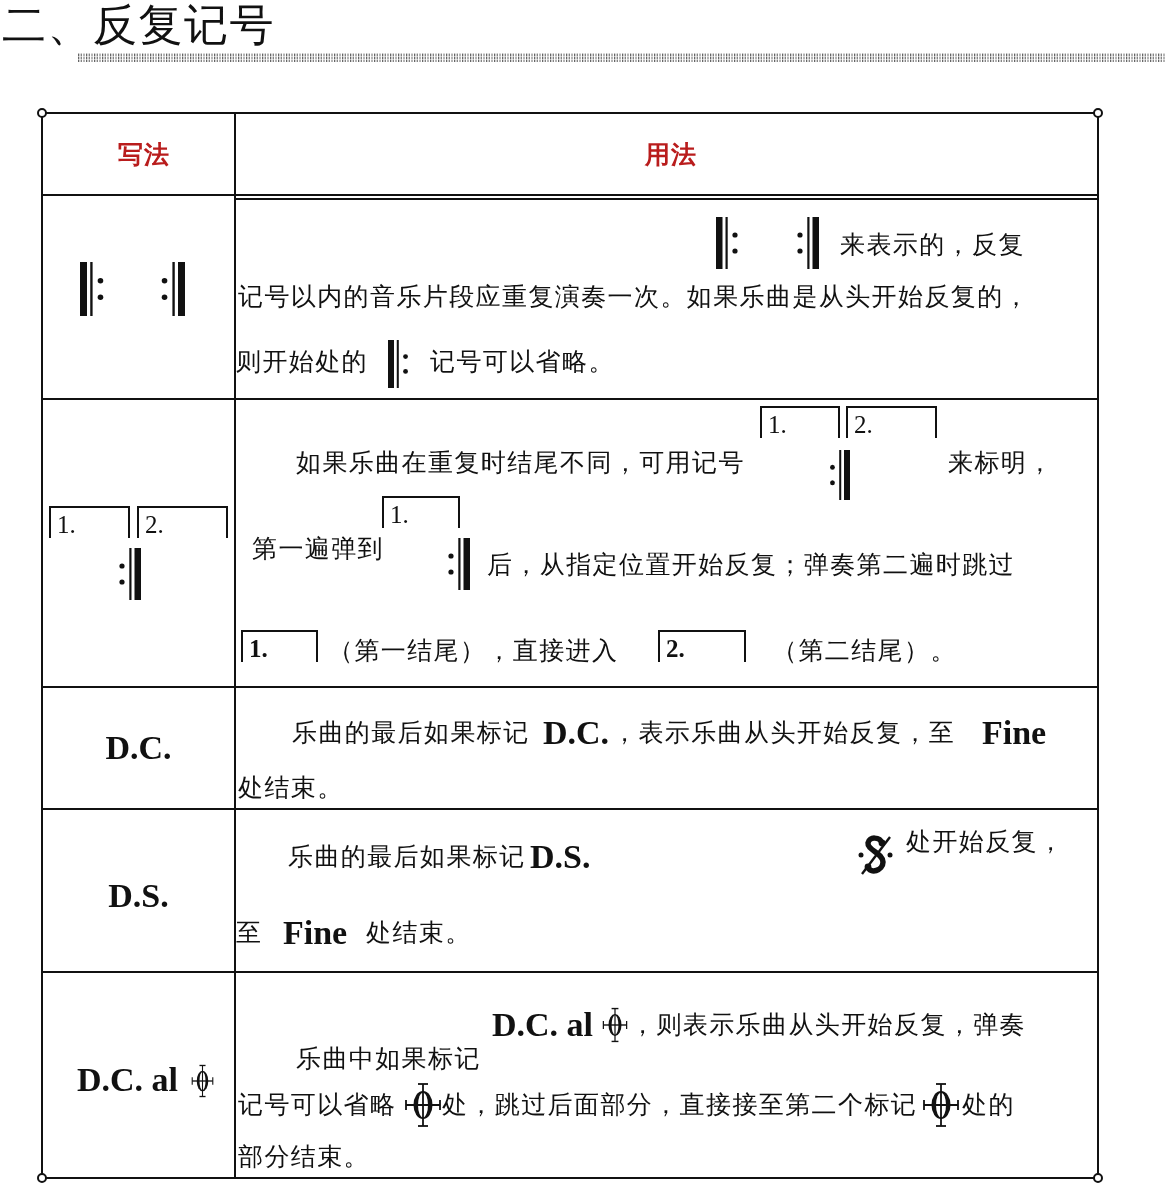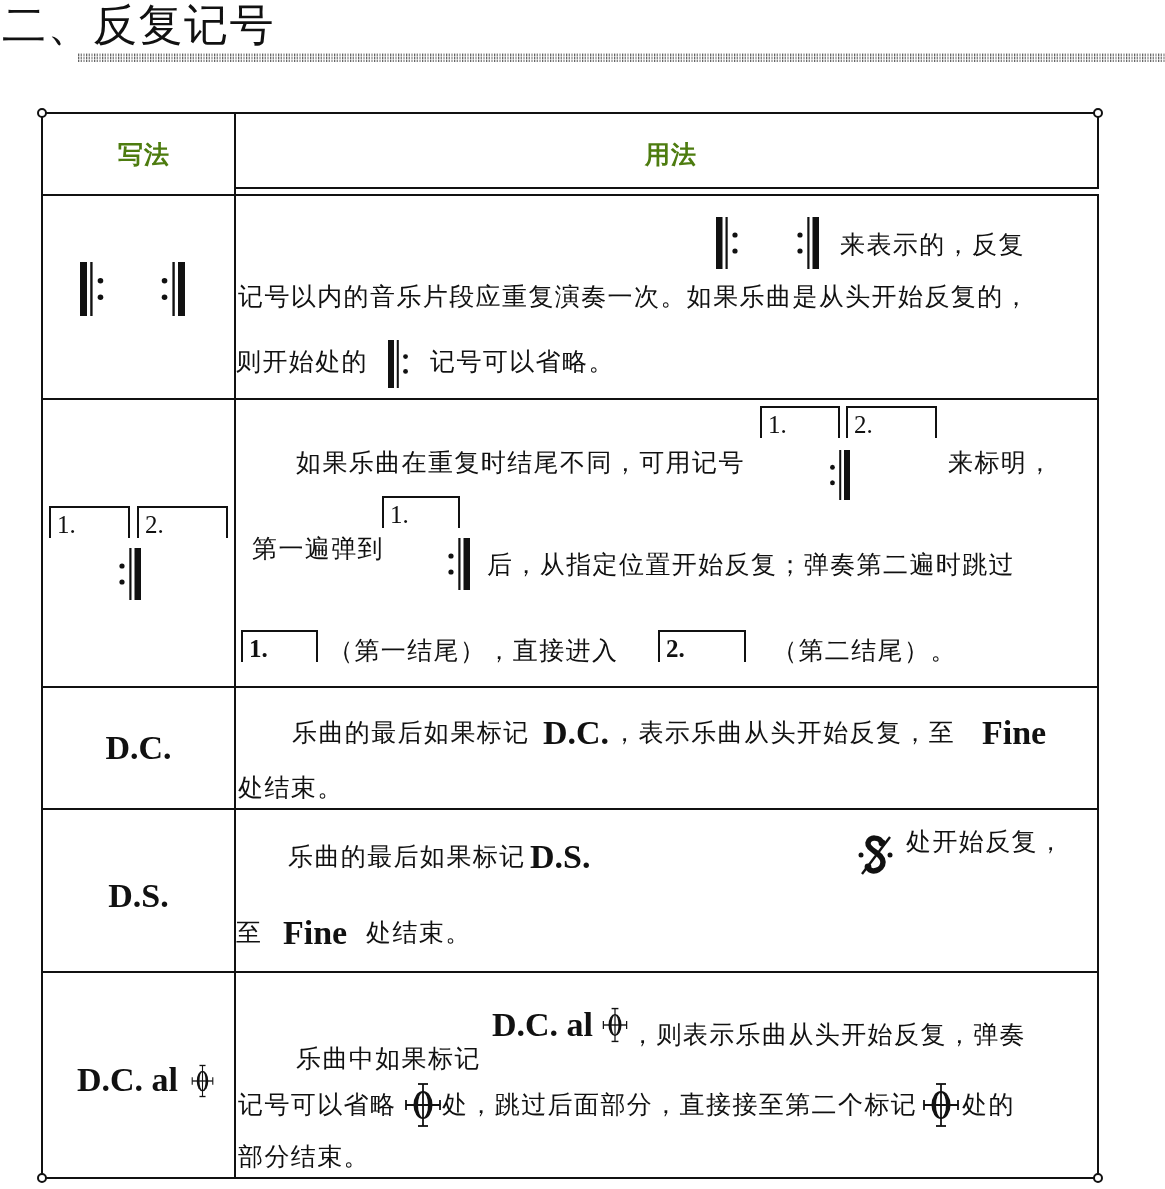--- a/index.html
+++ b/index.html
@@ -21,21 +21,21 @@
     }
     .cell { position: absolute; border: 2px solid #111; background: transparent; }
     .t {
       position: absolute; white-space: nowrap;
       font-family: "DejaVu Serif", serif; font-size: 25px; line-height: 25px;
       letter-spacing: 1.4px; color: #111;
     }
     .hd {
       position: absolute; white-space: nowrap;
       font-family: "DejaVu Sans", sans-serif; font-weight: bold;
-      font-size: 25px; line-height: 26px; letter-spacing: 1px; color: #4d7c0f;
+      font-size: 25px; line-height: 26px; letter-spacing: 1px; color: #b91c1c;
     }
     .b {
       position: absolute; white-space: nowrap;
       font-family: "Liberation Serif", serif; font-weight: bold;
       font-size: 34px; line-height: 34px; color: #111;
     }
     .lbl {
       position: absolute; left: 0; width: 100%; text-align: center; white-space: nowrap;
       font-family: "Liberation Serif", serif; font-weight: bold;
       font-size: 34px; line-height: 34px; color: #111;
@@ -59,21 +59,21 @@
 <body>
 
 <div class="page">
 
   <div class="title">二、反复记号</div>
   <div class="title-rule"></div>
 
   <div class="cell" style="left:41px;top:112px;width:195px;height:84px;">
     <span class="hd" style="left:75px;top:28px;">写法</span>
   </div>
-  <div class="cell" style="left:234px;top:112px;width:865px;height:77px;">
+  <div class="cell" style="left:234px;top:112px;width:865px;height:88px;">
     <span class="hd" style="left:409px;top:28px;">用法</span>
   </div>
 
   <div class="cell" style="left:41px;top:194px;width:195px;height:206px;">
     <svg class="sym" style="left:37px;top:66px;" width="28" height="54" viewBox="0 0 26 52" preserveAspectRatio="none">
       <rect x="0" y="0" width="6.5" height="52" fill="#111"></rect>
         <rect x="9.5" y="0" width="2.2" height="52" fill="#111"></rect>
       <circle cx="19" cy="18" r="2.6" fill="#111"></circle>
         <circle cx="19" cy="34" r="2.6" fill="#111"></circle>
     </svg>
@@ -211,21 +211,21 @@
     <svg class="sym" style="left:366px;top:34px;" width="26" height="36" viewBox="0 0 38 46" preserveAspectRatio="none">
       <ellipse cx="19" cy="23" rx="9.5" ry="14" fill="#111"></ellipse>
         <ellipse cx="19" cy="23" rx="5" ry="12.3" fill="#fff"></ellipse>
       <line x1="2" y1="23" x2="36" y2="23" stroke="#111" stroke-width="1.8"></line>
         <line x1="19" y1="2" x2="19" y2="44" stroke="#111" stroke-width="1.8"></line>
       <line x1="2" y1="18" x2="2" y2="28" stroke="#111" stroke-width="1.8"></line>
         <line x1="36" y1="18" x2="36" y2="28" stroke="#111" stroke-width="1.8"></line>
       <line x1="14" y1="2" x2="24" y2="2" stroke="#111" stroke-width="1.8"></line>
         <line x1="14" y1="44" x2="24" y2="44" stroke="#111" stroke-width="1.8"></line>
     </svg>
-    <span class="t" style="left:394px;top:39px;margin-top:10px;">，则表示乐曲从头开始反复，弹奏</span>
+    <span class="t" style="left:394px;top:39px;">，则表示乐曲从头开始反复，弹奏</span>
 
     <span class="t" style="left:2px;top:119px;">记号可以省略</span>
     <svg class="sym" style="left:168px;top:109px;" width="38" height="46" viewBox="0 0 38 46">
       <ellipse cx="19" cy="23" rx="9.5" ry="14" fill="#111"></ellipse>
         <ellipse cx="19" cy="23" rx="5" ry="12.3" fill="#fff"></ellipse>
       <line x1="2" y1="23" x2="36" y2="23" stroke="#111" stroke-width="1.8"></line>
         <line x1="19" y1="2" x2="19" y2="44" stroke="#111" stroke-width="1.8"></line>
       <line x1="2" y1="18" x2="2" y2="28" stroke="#111" stroke-width="1.8"></line>
         <line x1="36" y1="18" x2="36" y2="28" stroke="#111" stroke-width="1.8"></line>
       <line x1="14" y1="2" x2="24" y2="2" stroke="#111" stroke-width="1.8"></line>

